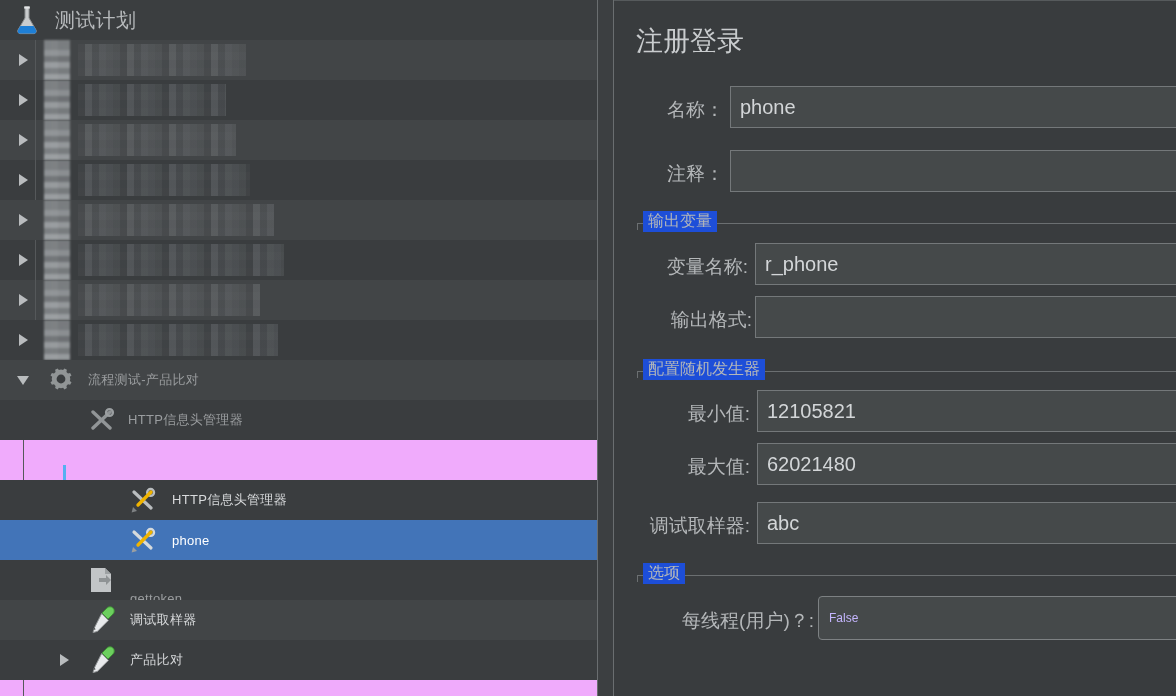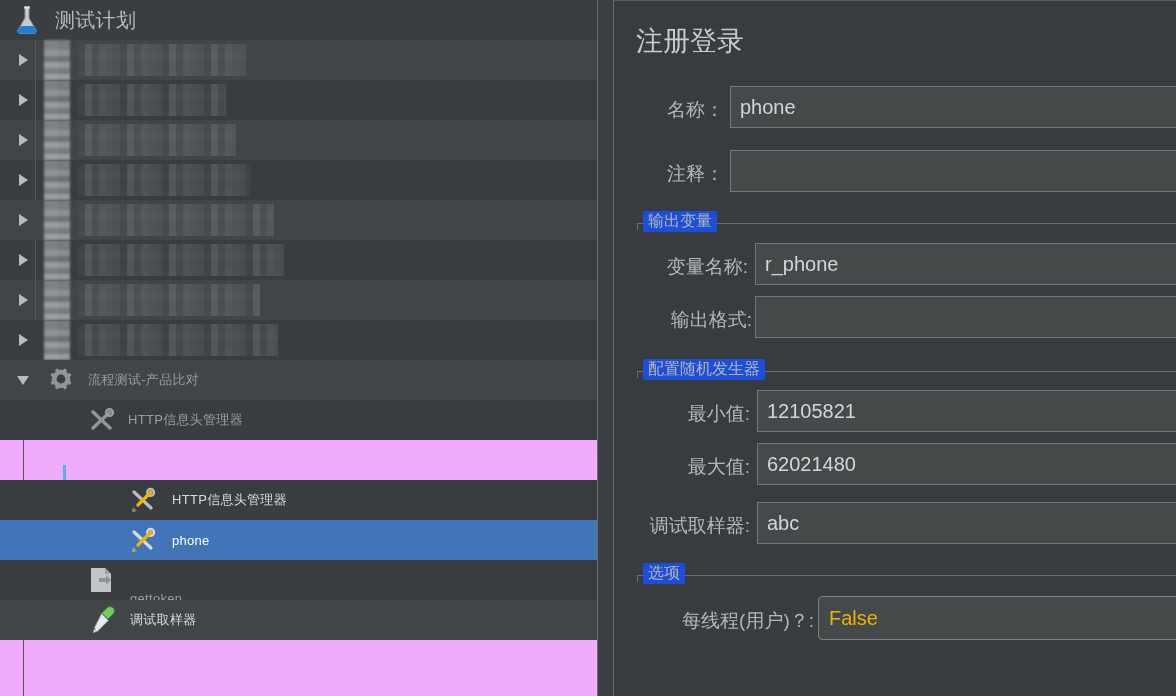--- a/index.html
+++ b/index.html
@@ -118,21 +118,21 @@
   }
   .field-box .val{
     font-size:20px;color:#d3d6d8;padding-left:9px;white-space:nowrap;
   }
   .combo-box{
     position:absolute;box-sizing:border-box;
     background:#45494a;border:1px solid #7d8183;border-radius:4px;
     display:flex;align-items:center;
   }
   .combo-box .val{
-    font-size:20px;color:#eab308;padding-left:10px;white-space:nowrap;
+    font-size:12px;color:#c4b5fd;padding-left:10px;white-space:nowrap;
   }
   .group{
     position:absolute;box-sizing:border-box;
     border-top:1px solid #6b6f71;
   }
   .group-title{
     position:absolute;font-size:16px;color:#b4b7b9;
     background:#1d4ed8;padding:0 5px;white-space:nowrap;
   }
   .group-lcap{position:absolute;width:1px;height:7px;background:#6b6f71;}
@@ -286,20 +286,31 @@
 
     <div class="tree-row even" style="position:absolute;top:600px;">
       <svg class="ticon" style="left:88px;top:5px;width:30px;height:30px;" viewBox="0 0 30 30">
         <path d="M19 3 a4.2 4.2 0 0 1 6 6 l-5 5 -6 -6 z" fill="#6ccf5e" stroke="#3f8f36" stroke-width="1"></path>
         <path d="M13.6 8.6 l6.8 6.8 -11 11 -4.4 1.2 1.2 -4.4 z" fill="#e8eaec" stroke="#8d9092" stroke-width="1"></path>
         <path d="M6 22.4 l1.8 1.8 -2.6 .8 z" fill="#4a4d4f"></path>
       </svg>
       <span class="tlabel bright" style="left:130px;">调试取样器</span>
     </div>
 
+    <div class="tree-row odd" style="position:absolute;top:640px;">
+      <div class="twisty closed" style="left:55px;top:11px;">
+          <i></i>
+        </div>
+      <svg class="ticon" style="left:88px;top:5px;width:30px;height:30px;" viewBox="0 0 30 30">
+        <path d="M19 3 a4.2 4.2 0 0 1 6 6 l-5 5 -6 -6 z" fill="#6ccf5e" stroke="#3f8f36" stroke-width="1"></path>
+        <path d="M13.6 8.6 l6.8 6.8 -11 11 -4.4 1.2 1.2 -4.4 z" fill="#e8eaec" stroke="#8d9092" stroke-width="1"></path>
+        <path d="M6 22.4 l1.8 1.8 -2.6 .8 z" fill="#4a4d4f"></path>
+      </svg>
+      <span class="tlabel bright" style="left:130px;">产品比对</span>
+    </div>
 
   </div>
 
   <div id="divider">
     <div class="dl" style="left:0px;"></div>
     <div class="dl" style="left:16px;"></div>
   </div>
 
   <div id="right-panel">
 

